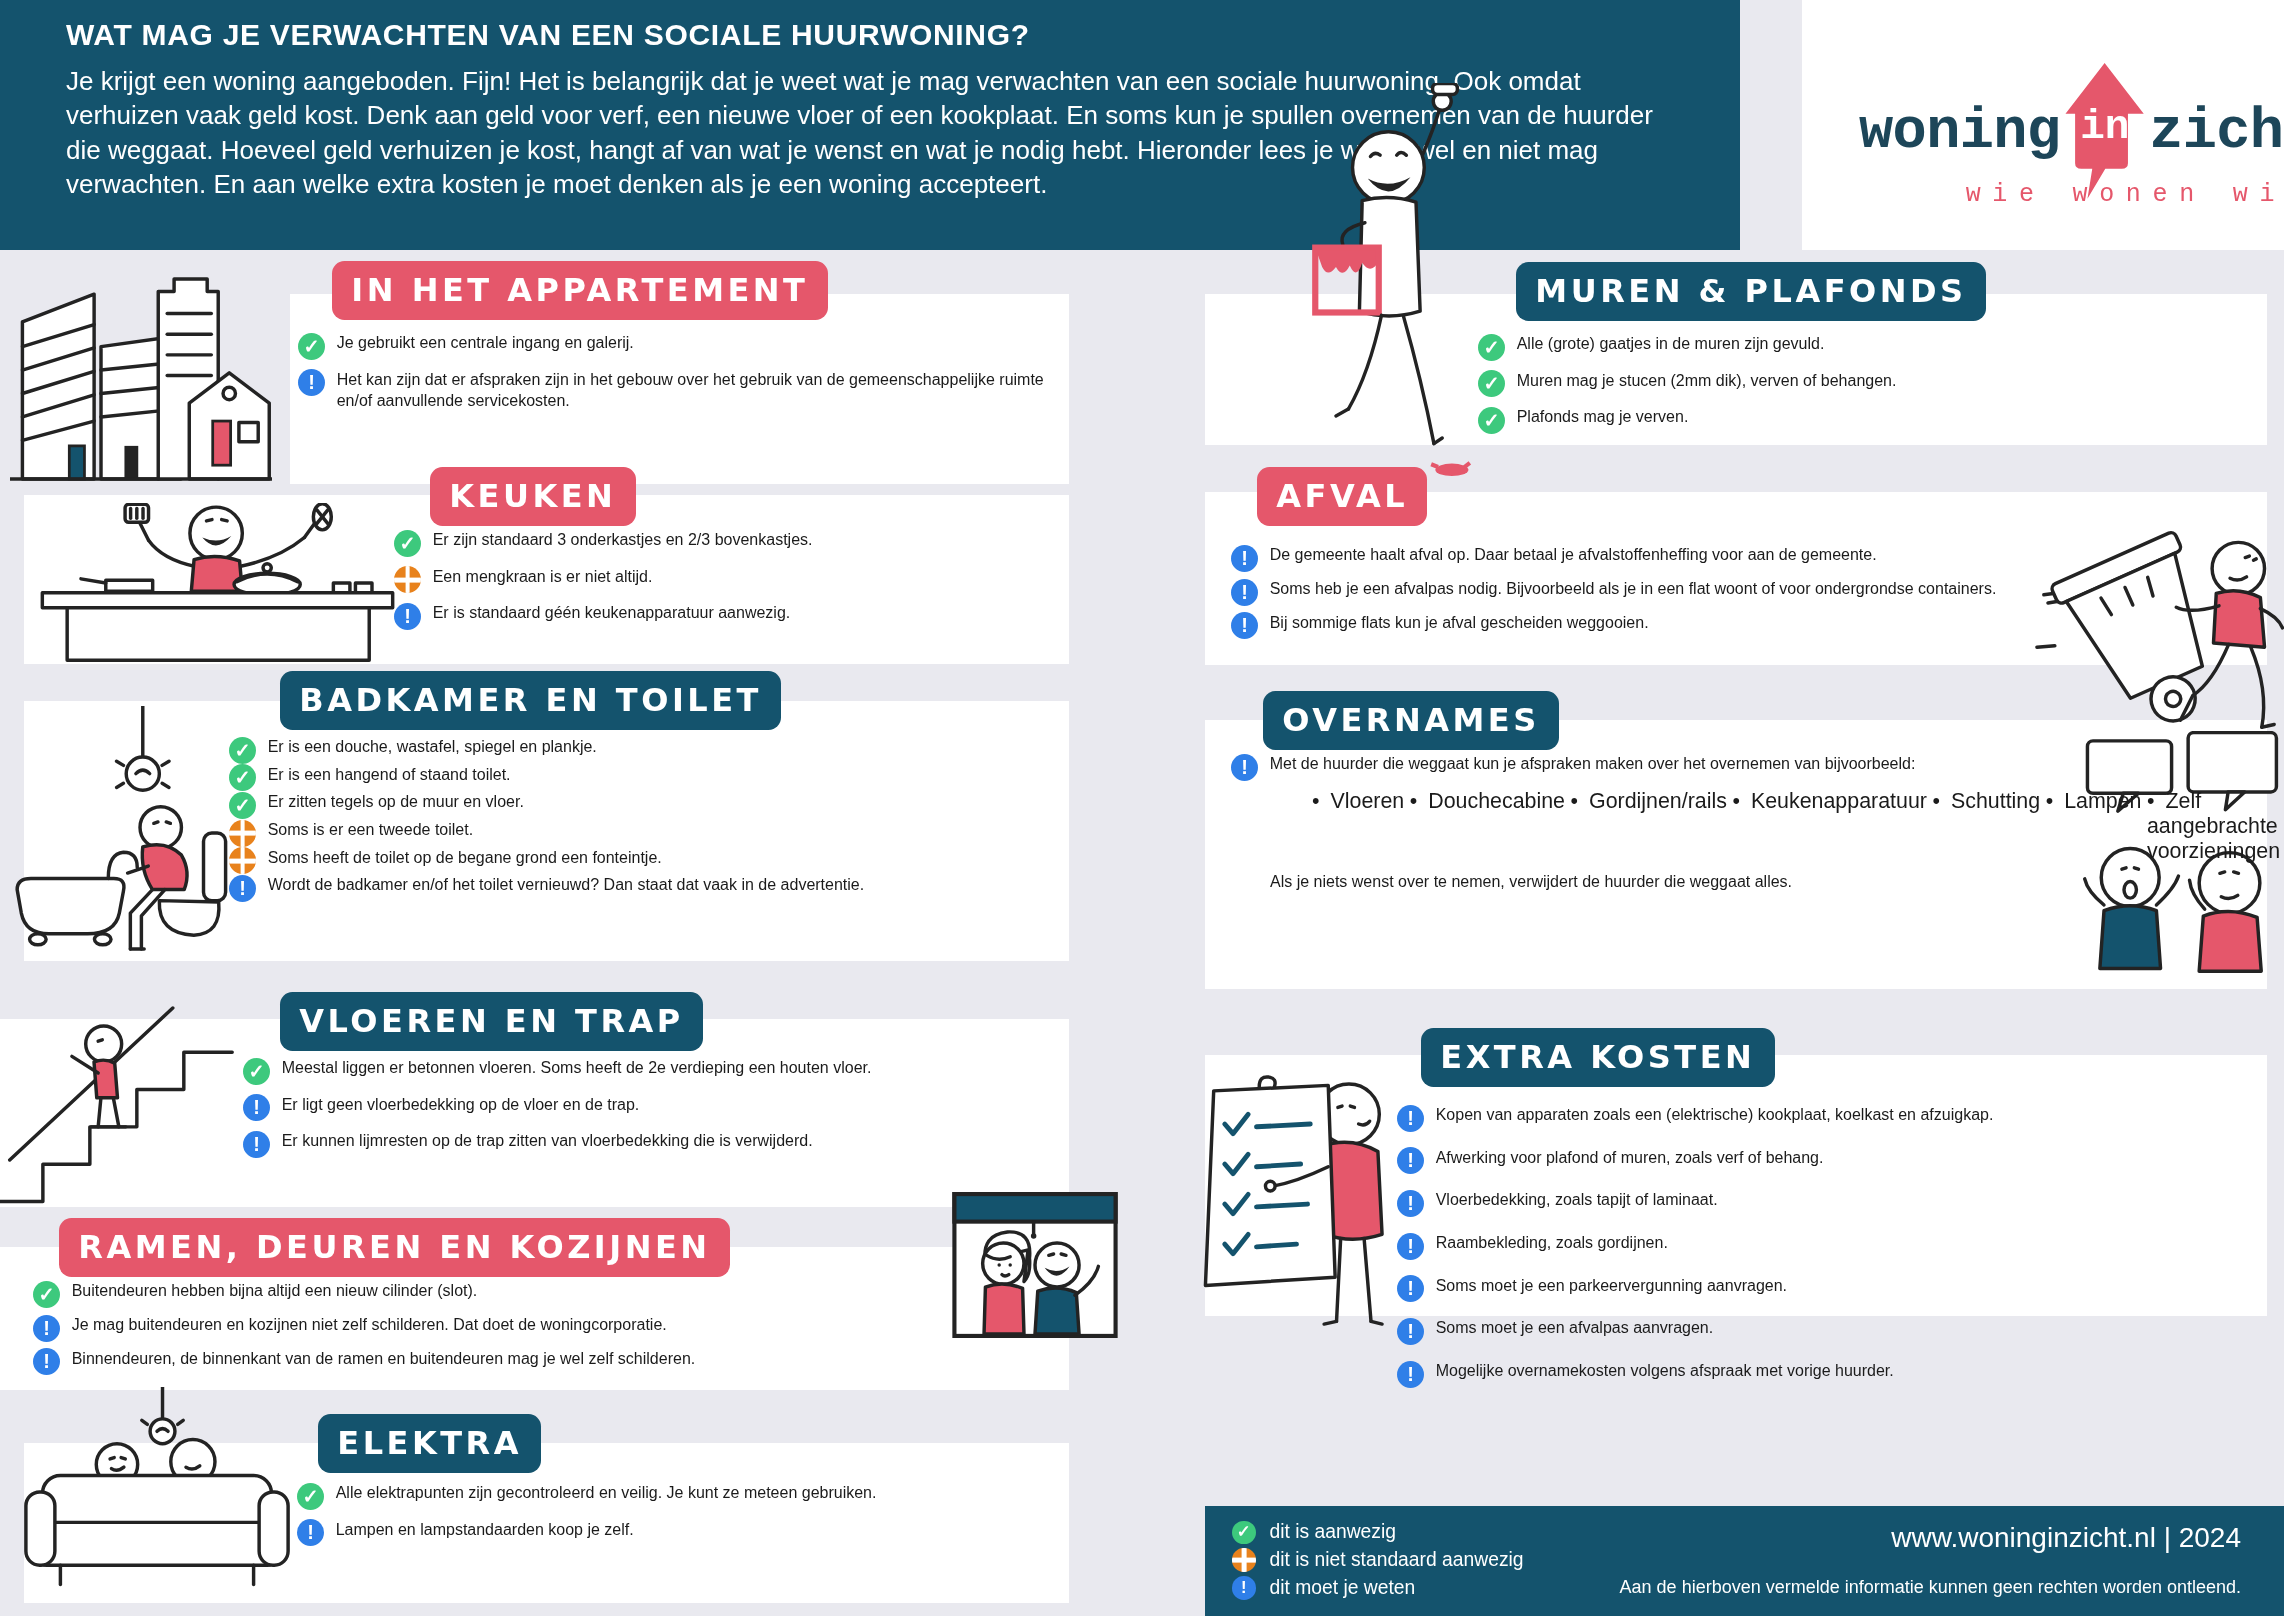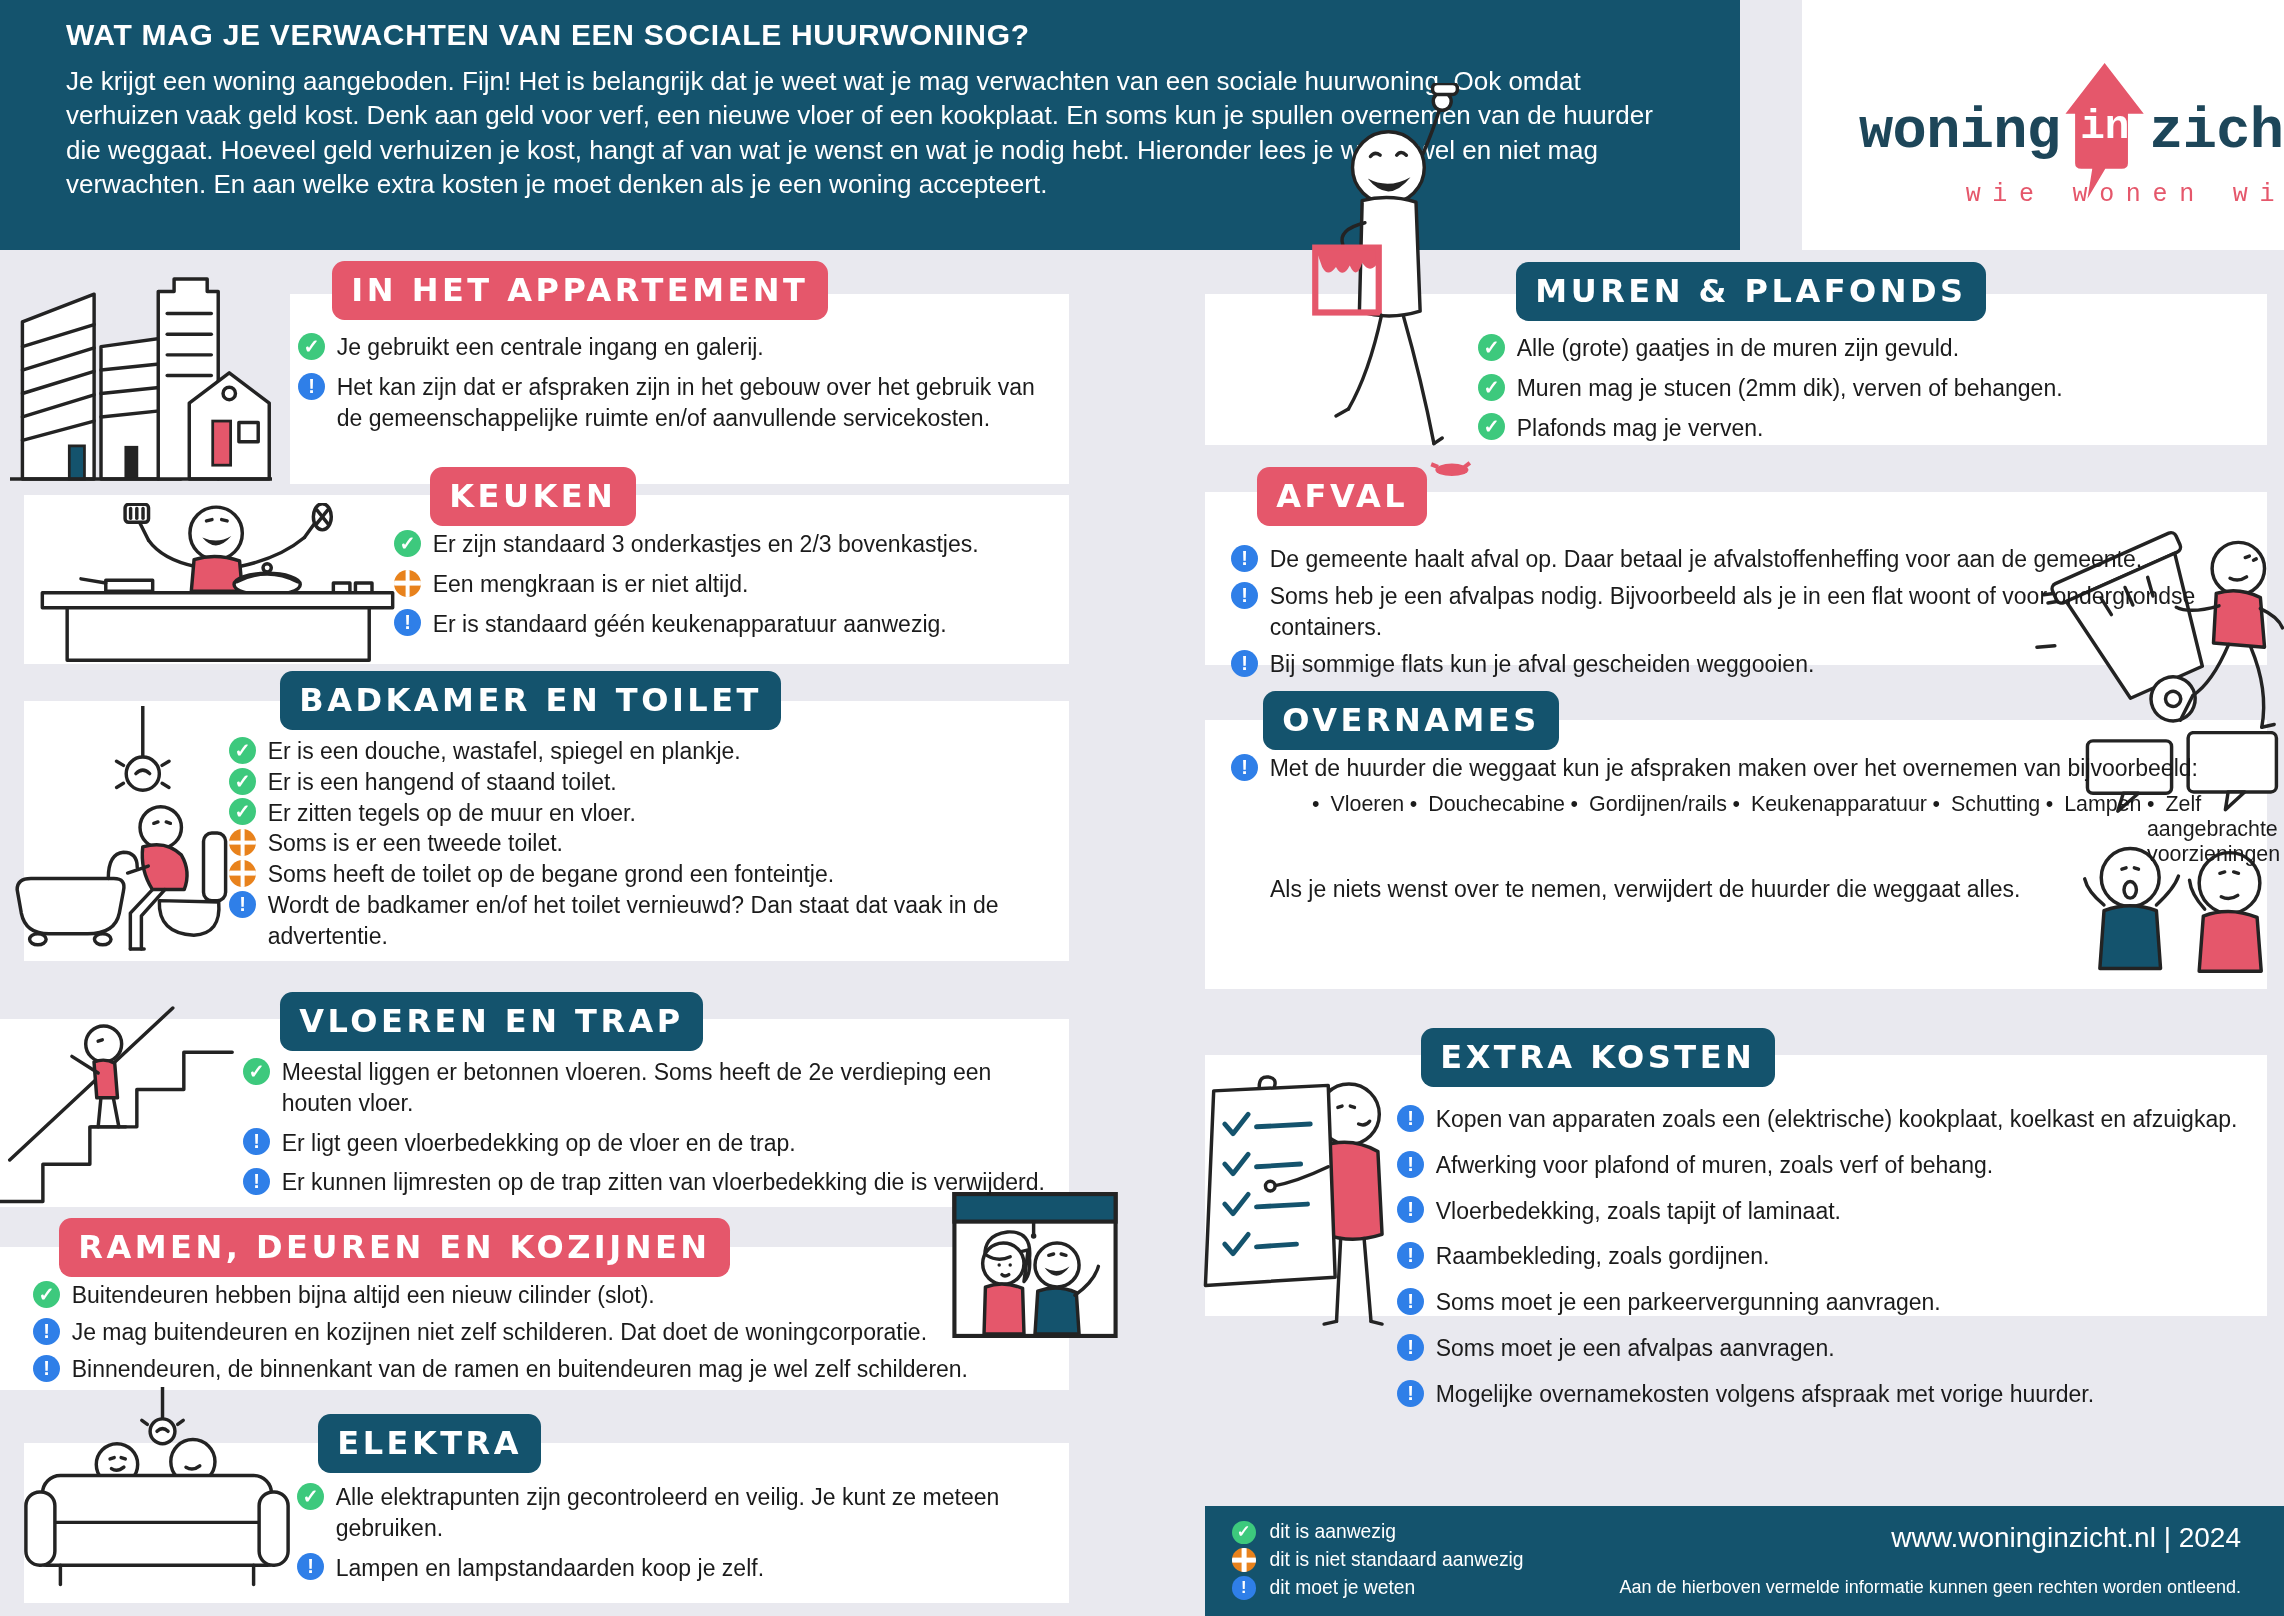--- a/index.html
+++ b/index.html
@@ -43,21 +43,21 @@
   .ico{flex:0 0 auto;width:27px;height:27px;border-radius:50%;position:relative;overflow:hidden;margin-top:0.7px;}
   .ico.check{background:var(--green);}
   .ico.check::after{content:"\2713";position:absolute;inset:0;display:flex;align-items:center;justify-content:center;
                     color:#fff;font-size:19.3px;font-weight:bold;}
   .ico.plus{background:var(--orange);}
   .ico.plus::before{content:"";position:absolute;left:-1.4px;right:-1.4px;top:50%;height:4.8px;transform:translateY(-50%);background:#fff;}
   .ico.plus::after{content:"";position:absolute;top:-1.4px;bottom:-1.4px;left:50%;width:4.8px;transform:translateX(-50%);background:#fff;}
   .ico.info{background:var(--blue);}
   .ico.info::after{content:"!";position:absolute;inset:0;display:flex;align-items:center;justify-content:center;
                    color:#fff;font-size:20px;font-weight:bold;}
-  .t{font-size:23px;line-height:1.34;color:var(--ink);}
+  .t{font-size:16px;line-height:1.34;color:var(--ink);}
   .bullets{list-style:none;margin:2.8px 0 1.4px 81px;padding:0;display:flex;flex-direction:row;gap:5.5px;}
   .bullets li{font-size:21.4px;color:var(--ink);}
   .bullets li::before{content:"\2022";margin-right:11px;}
   .outro{margin-left:39px;}
 
   
   .footer{position:absolute;left:1205px;top:1506px;width:1079px;height:111px;background:var(--teal);z-index:2;}
   .legend{position:absolute;left:1232px;top:1519px;z-index:5;display:flex;flex-direction:column;gap:2px;}
   .legend .li{gap:14px;align-items:center;}
   .legend .ico{width:23.5px;height:23.5px;}

